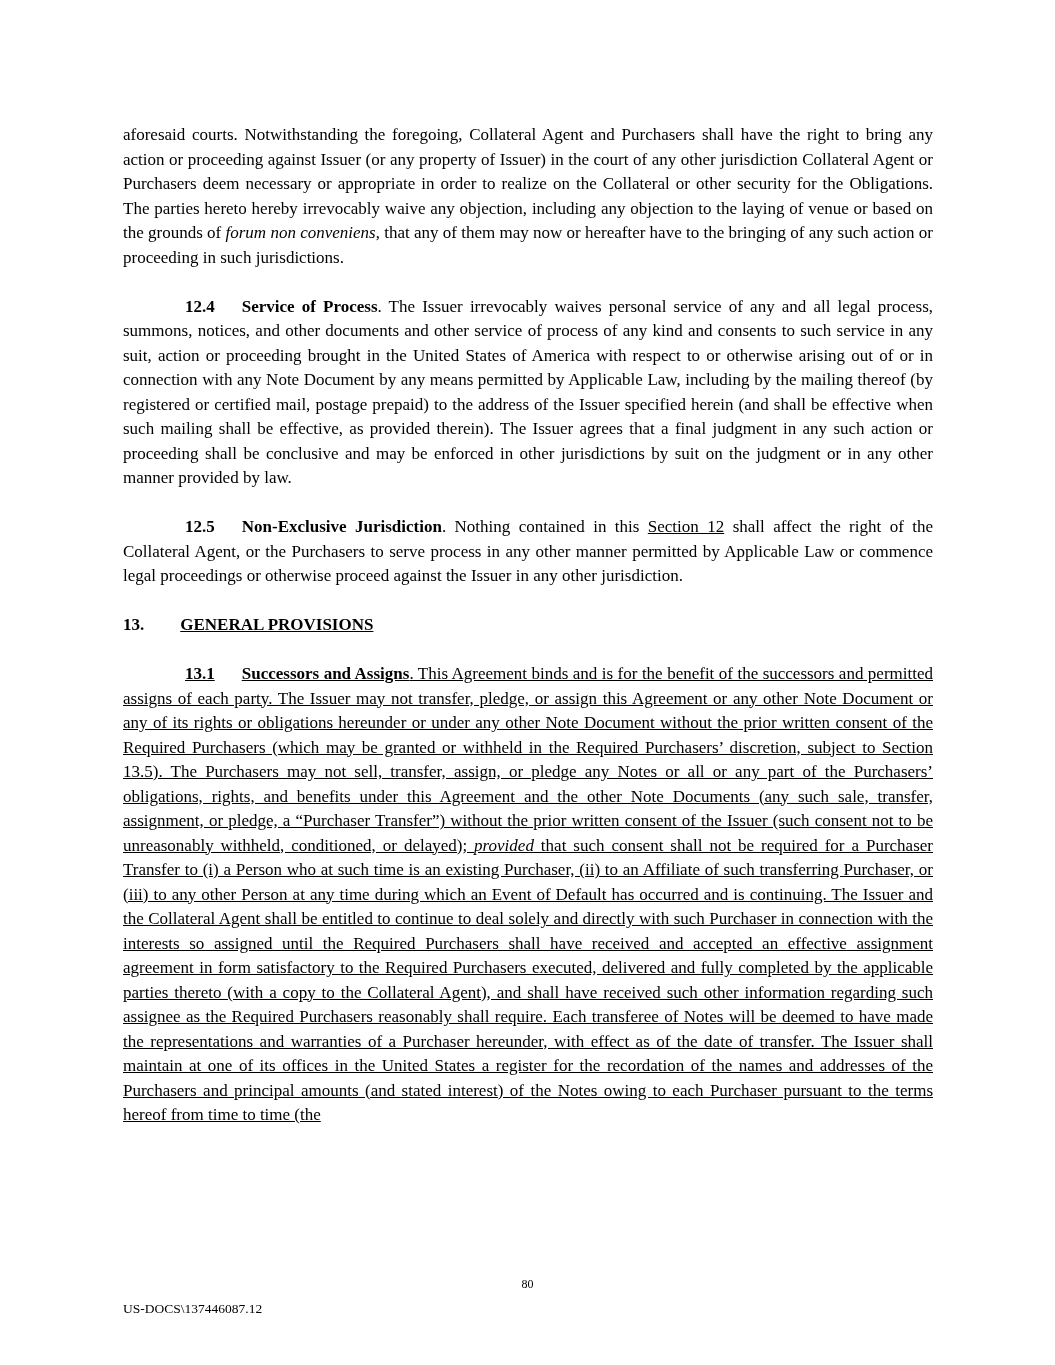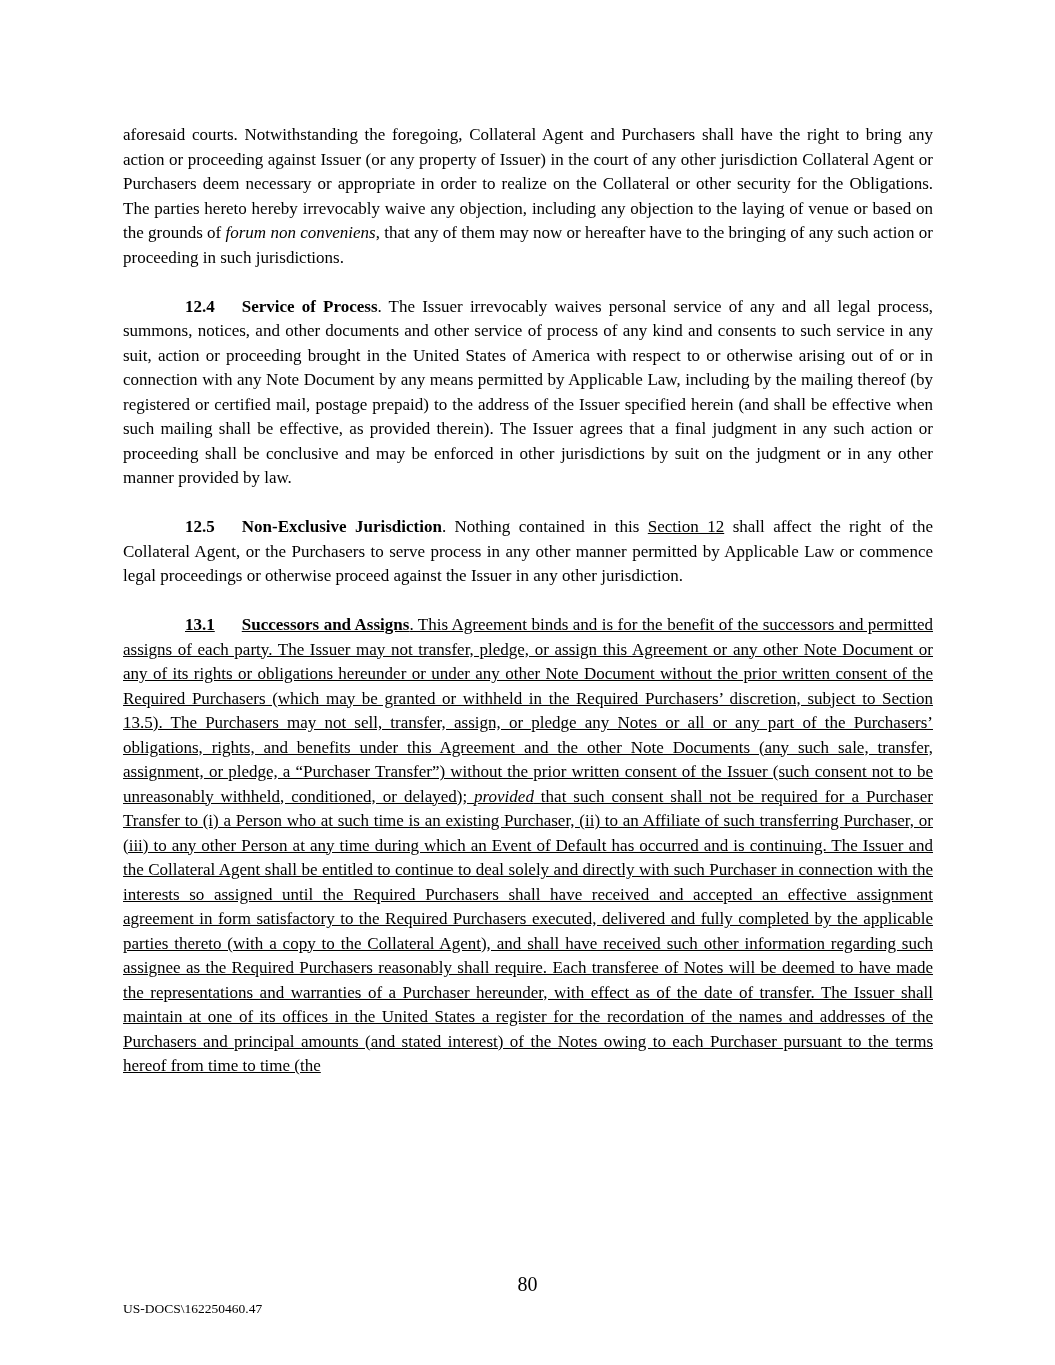--- a/index.html
+++ b/index.html
@@ -38,36 +38,37 @@
   .i { font-style: italic; }
   .u { text-decoration: underline; }
   .tab { display: inline-block; width: 27px; }
   .heading .tab { width: 36px; }
   .page-number {
     position: absolute;
     top: 1262px;
     left: 0;
     width: 100%;
     text-align: center;
-    font-size: 20px;
+    font-size: 12px;
     line-height: 20px;
   }
   .doc-footer {
     position: absolute;
     top: 1288px;
     left: 123px;
     font-size: 13.5px;
     line-height: 17px;
   }
 </style>
 </head>
 <body>
 
 <div class="page">
   <div class="content">
       <p class="para flush"><span class="">aforesaid courts. Notwithstanding the foregoing, Collateral Agent and Purchasers shall have the right to bring any action or proceeding against Issuer (or any property of Issuer) in the court of any other jurisdiction Collateral Agent or Purchasers deem necessary or appropriate in order to realize on the Collateral or other security for the Obligations. The parties hereto hereby irrevocably waive any objection, including any objection to the laying of venue or based on the grounds of </span><span class="i">forum non conveniens</span><span class="">, that any of them may now or hereafter have to the bringing of any such action or proceeding in such jurisdictions.</span></p>
       <p class="para indent"><span class="b">12.4</span><span class="tab"></span><span class="b">Service of Process</span><span class="">. The Issuer irrevocably waives personal service of any and all legal process, summons, notices, and other documents and other service of process of any kind and consents to such service in any suit, action or proceeding brought in the United States of America with respect to or otherwise arising out of or in connection with any Note Document by any means permitted by Applicable Law, including by the mailing thereof (by registered or certified mail, postage prepaid) to the address of the Issuer specified herein (and shall be effective when such mailing shall be effective, as provided therein). The Issuer agrees that a final judgment in any such action or proceeding shall be conclusive and may be enforced in other jurisdictions by suit on the judgment or in any other manner provided by law.</span></p>
       <p class="para indent"><span class="b">12.5</span><span class="tab"></span><span class="b">Non-Exclusive Jurisdiction</span><span class="">. Nothing contained in this </span><span class="u">Section 12</span><span class=""> shall affect the right of the Collateral Agent, or the Purchasers to serve process in any other manner permitted by Applicable Law or commence legal proceedings or otherwise proceed against the Issuer in any other jurisdiction.</span></p>
+      <p class="para heading"><span class="b">13.</span><span class="tab"></span><span class="b u">GENERAL PROVISIONS</span></p>
       <p class="para indent"><span class="b">13.1</span><span class="tab"></span><span class="b">Successors and Assigns</span><span class="">. This Agreement binds and is for the benefit of the successors and permitted assigns of each party. The Issuer may not transfer, pledge, or assign this Agreement or any other Note Document or any of its rights or obligations hereunder or under any other Note Document without the prior written consent of the Required Purchasers (which may be granted or withheld in the Required Purchasers’ discretion, subject to </span><span class="u">Section 13.5</span><span class="">). The Purchasers may not sell, transfer, assign, or pledge any Notes or all or any part of the Purchasers’ obligations, rights, and benefits under this Agreement and the other Note Documents (any such sale, transfer, assignment, or pledge, a “</span><span class="u">Purchaser Transfer</span><span class="">”) without the prior written consent of the Issuer (such consent not to be unreasonably withheld, conditioned, or delayed); </span><span class="i">provided</span><span class=""> that such consent shall not be required for a Purchaser Transfer to (i) a Person who at such time is an existing Purchaser, (ii) to an Affiliate of such transferring Purchaser, or (iii) to any other Person at any time during which an Event of Default has occurred and is continuing. The Issuer and the Collateral Agent shall be entitled to continue to deal solely and directly with such Purchaser in connection with the interests so assigned until the Required Purchasers shall have received and accepted an effective assignment agreement in form satisfactory to the Required Purchasers executed, delivered and fully completed by the applicable parties thereto (with a copy to the Collateral Agent), and shall have received such other information regarding such assignee as the Required Purchasers reasonably shall require. Each transferee of Notes will be deemed to have made the representations and warranties of a Purchaser hereunder, with effect as of the date of transfer. The Issuer shall maintain at one of its offices in the United States a register for the recordation of the names and addresses of the Purchasers and principal amounts (and stated interest) of the Notes owing to each Purchaser pursuant to the terms hereof from time to time (the</span></p>
     </div>
   <div class="page-number">80</div>
-  <div class="doc-footer">US-DOCS\162250460.47</div>
+  <div class="doc-footer">US-DOCS\137446087.12</div>
 </div>
 
 </body></html>

